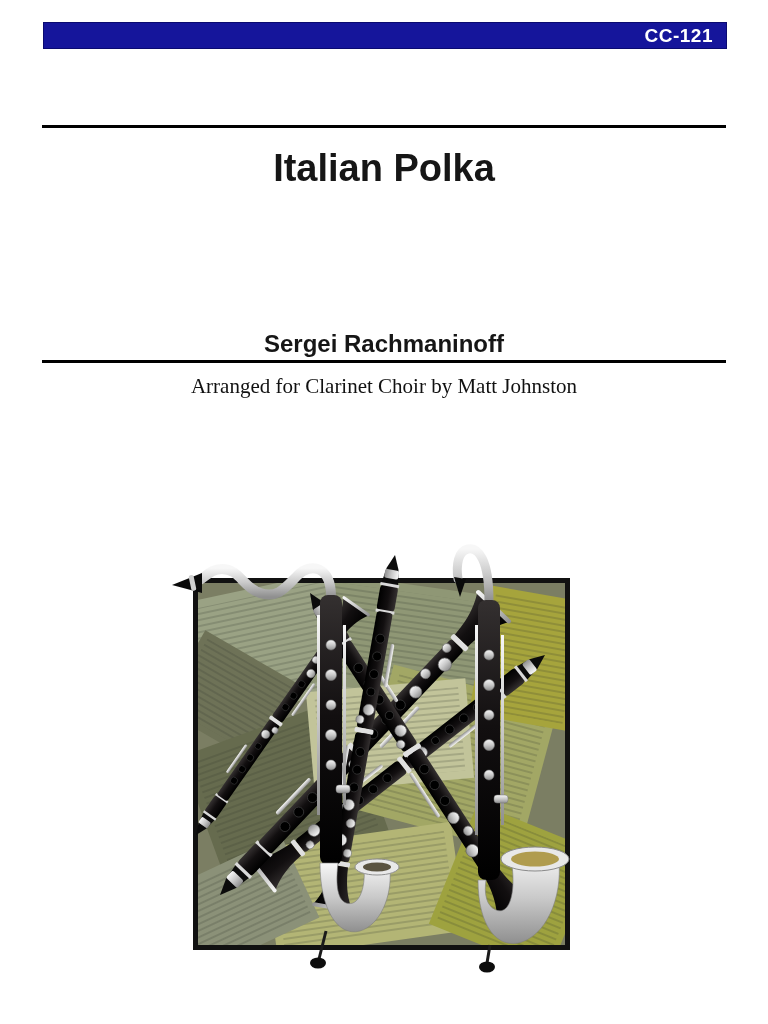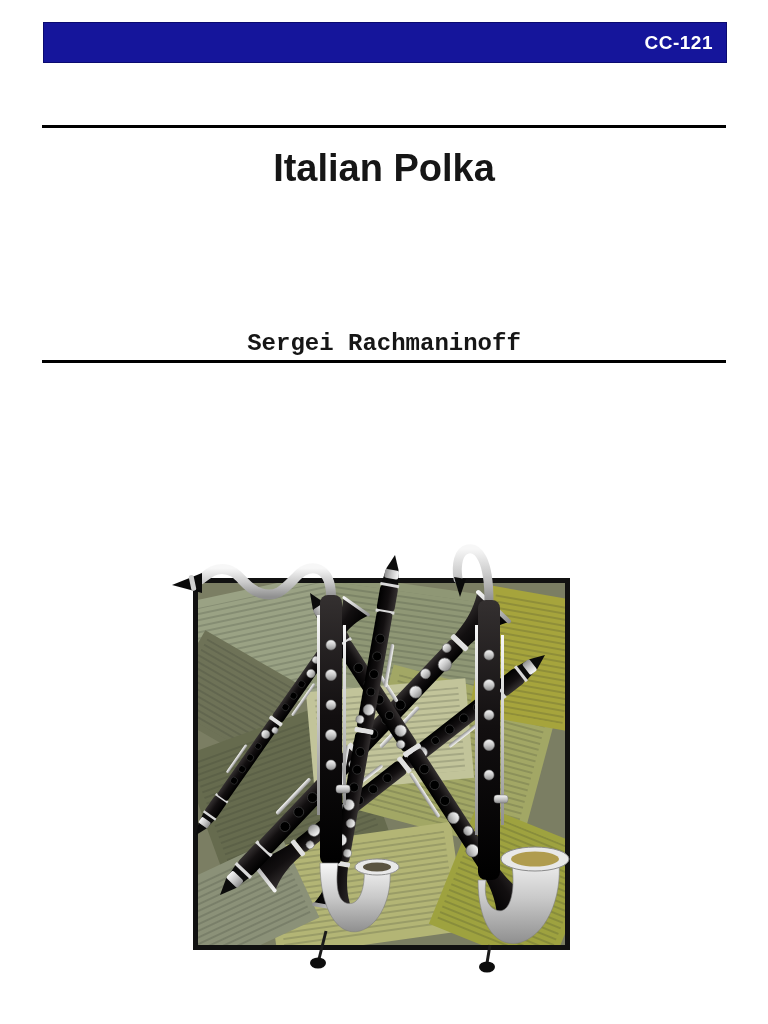--- a/index.html
+++ b/index.html
@@ -8,21 +8,21 @@
     width: 768px;
     height: 1024px;
     background: #ffffff;
     overflow: hidden;
     font-family: "Liberation Sans", sans-serif;
     color: #1a1a1a;
   }
   .banner {
     position: absolute;
     left: 43px; top: 22px;
-    width: 684px; height: 41px;
+    width: 684px; height: 27px;
     box-sizing: border-box;
     background: var(--banner-bg, #15159b);
     border: 1px solid var(--banner-border, #0a0a70);
     display: flex;
     align-items: center;
     justify-content: flex-end;
     padding-right: 13px;
   }
   .banner .catalog {
     color: var(--banner-text, #ffffff);
@@ -51,21 +51,20 @@
     color: #161616;
   }
   .composer {
     position: absolute;
     left: 0; right: 0;
     top: 330px;
     text-align: center;
     font-size: 24px;
     font-weight: bold;
     color: #161616;
-    font-family: Liberation Mono, monospace;
   }
   .arranger {
     position: absolute;
     left: 0; right: 0;
     top: 374px;
     text-align: center;
     font-family: "Liberation Serif", serif;
     font-size: 21px;
     color: #111111;
   }
@@ -86,20 +85,21 @@
   </div>
 
   <div class="rule rule-top"></div>
 
   <h1 class="title">Italian Polka</h1>
 
   <div class="composer">Sergei Rachmaninoff</div>
 
   <div class="rule rule-mid"></div>
 
+  <div class="arranger">Arranged for Clarinet Choir by Matt Johnston</div>
 
   <div class="art">
     <svg width="470" height="470" viewBox="0 0 470 470" xmlns="http://www.w3.org/2000/svg">
       <defs>
         <linearGradient id="gSilver" x1="0" y1="0" x2="0" y2="1">
           <stop offset="0" stop-color="#f7f7f7"></stop>
           <stop offset="0.5" stop-color="#c9c9c9"></stop>
           <stop offset="1" stop-color="#8f8f8f"></stop>
         </linearGradient>
         <linearGradient id="gBody" x1="0" y1="0" x2="0" y2="1">

